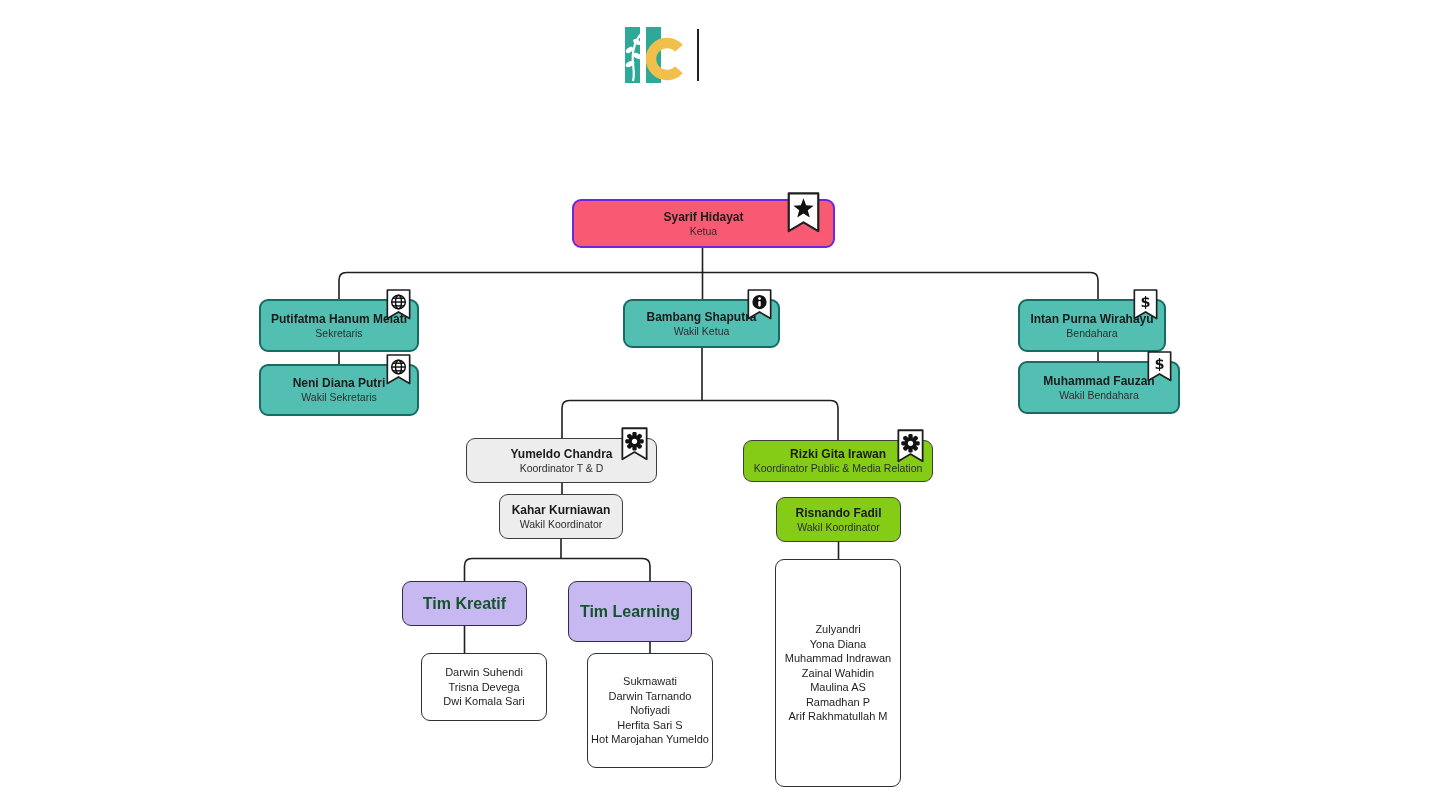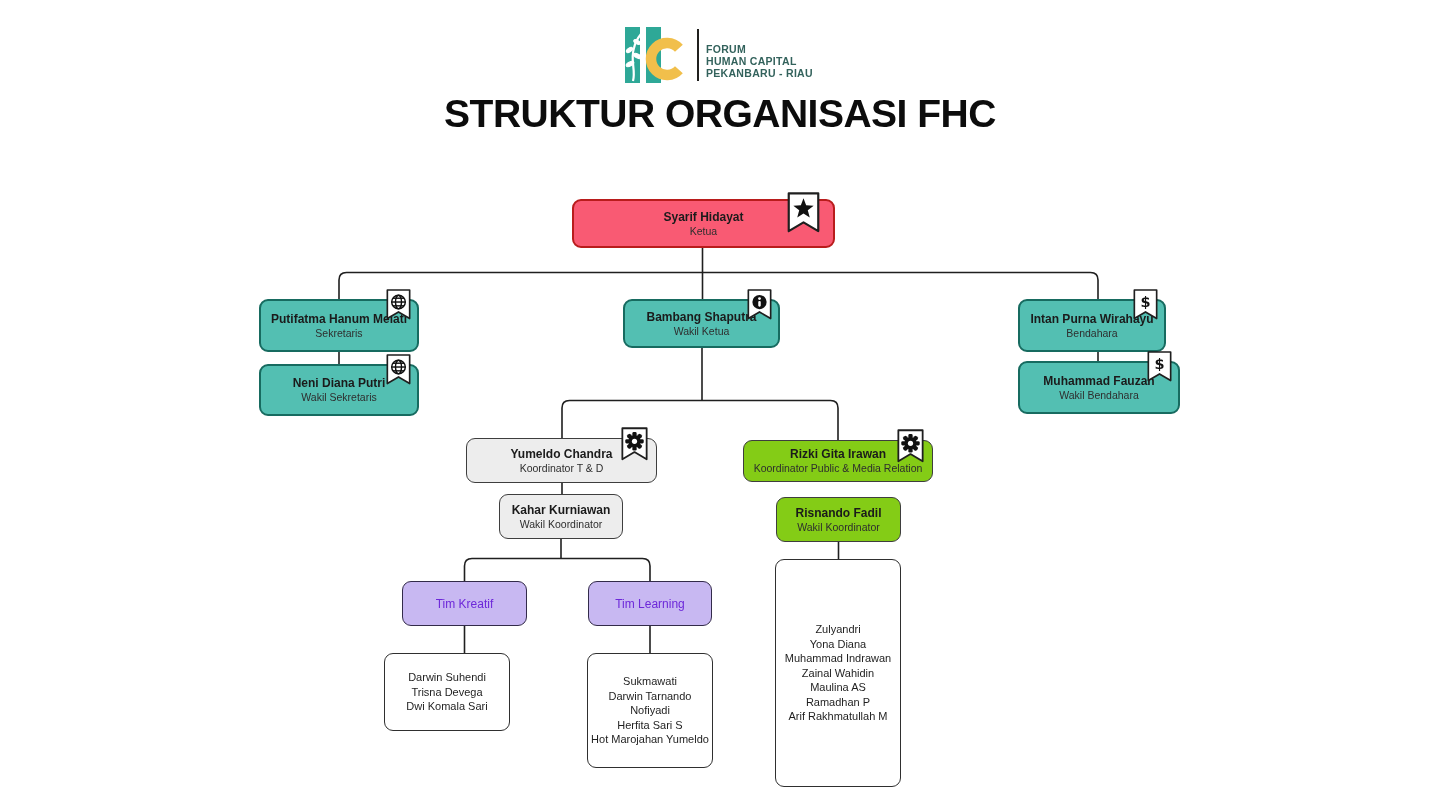--- a/index.html
+++ b/index.html
@@ -14,22 +14,22 @@
   .logo-text div{font-size:10.5px;font-weight:bold;letter-spacing:.3px;color:#33625c;line-height:11.8px;white-space:nowrap;}
   .page-title{position:absolute;left:0;top:92px;width:100%;text-align:center;
     font-size:39px;font-weight:800;letter-spacing:-.5px;color:#0c0c0c;}
   
   .connectors{position:absolute;left:0;top:0;z-index:1;}
   
   .node{position:absolute;z-index:2;border-radius:9px;display:flex;flex-direction:column;
     align-items:center;justify-content:center;text-align:center;padding:2px 4px;box-sizing:border-box;}
   .nname{font-weight:bold;font-size:12px;color:#1b1b1b;line-height:14px;white-space:nowrap;}
   .nrole{font-size:10.5px;color:#2e2e2e;line-height:13px;margin-top:1px;white-space:nowrap;}
-  .tlabel{font-size:12px;color:#6d28d9;}
-  .node.ketua{background:#f95a73;border:2px solid #b91c1c;}
+  .tlabel{font-size:16px;color:#14532d;font-weight:bold;}
+  .node.ketua{background:#f95a73;border:2px solid #6d28d9;}
   .node.teal{background:#53bfb2;border:2px solid #176b60;}
   .node.gray{background:#ededed;border:1.5px solid #3e3e3e;}
   .node.lightgray{background:#84cc16;border:1.5px solid #3e3e3e;}
   .node.purple{background:#c8b8f2;border:1.5px solid #332b4a;}
   .list-box{position:absolute;z-index:2;background:#ffffff;border:1.5px solid #2f2f2f;border-radius:9px;
     display:flex;flex-direction:column;align-items:center;justify-content:center;box-sizing:border-box;}
   .mline{font-size:11px;line-height:14.6px;color:#1e1e1e;white-space:nowrap;}
   
   .ribbon{position:absolute;top:-12px;right:6px;z-index:3;line-height:0;}
   .ribbon.big{top:-9px;right:13px;}
@@ -108,28 +108,22 @@
       <path d="M54.9,22.3 A16,16 0 1 0 54.9,43.7" stroke="#f1bf4b" stroke-width="10.5" fill="none"></path>
       <g stroke="#ffffff" fill="#ffffff">
         <path d="M9,55 C12,44 6,34 10,22 C11,17 13,13 17,8" stroke-width="2.2" fill="none"></path>
         <ellipse cx="6" cy="38" rx="4.2" ry="2" transform="rotate(-28 6 38)"></ellipse>
         <ellipse cx="13.5" cy="30" rx="4.2" ry="2" transform="rotate(24 13.5 30)"></ellipse>
         <ellipse cx="5.5" cy="24" rx="3.6" ry="1.8" transform="rotate(-34 5.5 24)"></ellipse>
         <ellipse cx="13" cy="16" rx="3.6" ry="1.8" transform="rotate(30 13 16)"></ellipse>
       </g>
     </svg>
     <div class="logo-divider"></div>
-    <div class="logo-text">
-      <div>FORUM</div>
-      <div>HUMAN CAPITAL</div>
-      <div>PEKANBARU - RIAU</div>
-    </div>
-  </div>
-
-  <div class="page-title">STRUKTUR ORGANISASI FHC</div>
+  </div>
+
 
   <div class="node ketua" style="left:572px;top:199px;width:263px;height:49px">
     <span class="ribbon big"><svg width="33" height="41">
           <use href="#rb-star"></use>
         </svg></span>
     <div class="nname">Syarif Hidayat</div>
     <div class="nrole">Ketua</div>
   </div>
 
   <div class="node teal" style="left:259px;top:299px;width:160px;height:53px">
@@ -195,25 +189,25 @@
 
   <div class="node lightgray" style="left:776px;top:497px;width:125px;height:45px">
     <div class="nname">Risnando Fadil</div>
     <div class="nrole">Wakil Koordinator</div>
   </div>
 
   <div class="node purple" style="left:402px;top:581px;width:125px;height:45px">
     <div class="tlabel">Tim Kreatif</div>
   </div>
 
-  <div class="node purple" style="left:588px;top:581px;width:124px;height:45px">
+  <div class="node purple" style="left:568px;top:581px;width:124px;height:61px">
     <div class="tlabel">Tim Learning</div>
   </div>
 
-  <div class="list-box" style="left:384px;top:653px;width:126px;height:78px">
+  <div class="list-box" style="left:421px;top:653px;width:126px;height:68px">
     <div class="mline">Darwin Suhendi</div>
     <div class="mline">Trisna Devega</div>
     <div class="mline">Dwi Komala Sari</div>
   </div>
 
   <div class="list-box" style="left:587px;top:653px;width:126px;height:115px">
     <div class="mline">Sukmawati</div>
     <div class="mline">Darwin Tarnando</div>
     <div class="mline">Nofiyadi</div>
     <div class="mline">Herfita Sari S</div>

